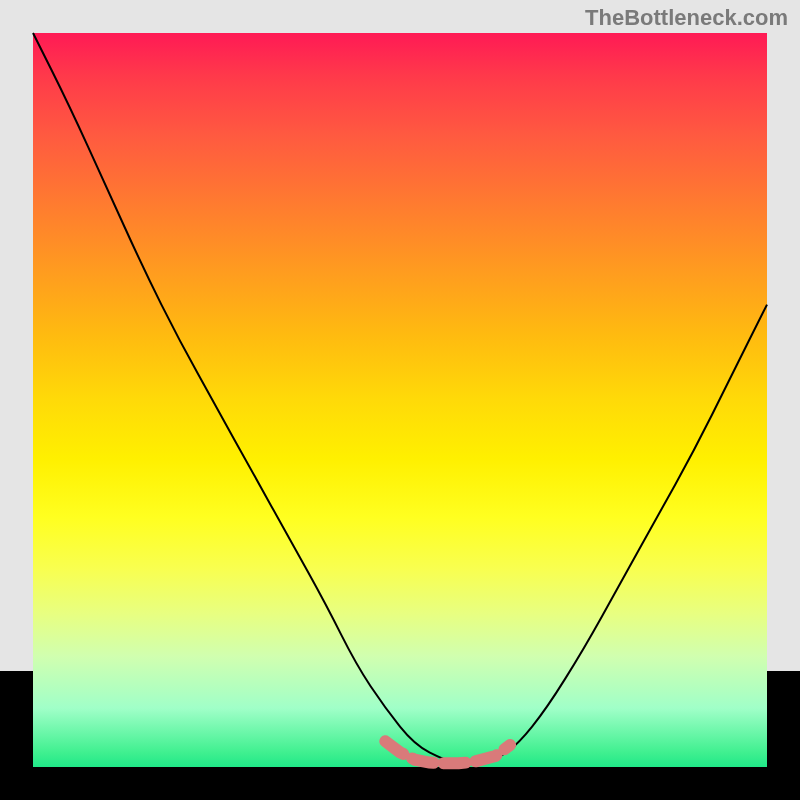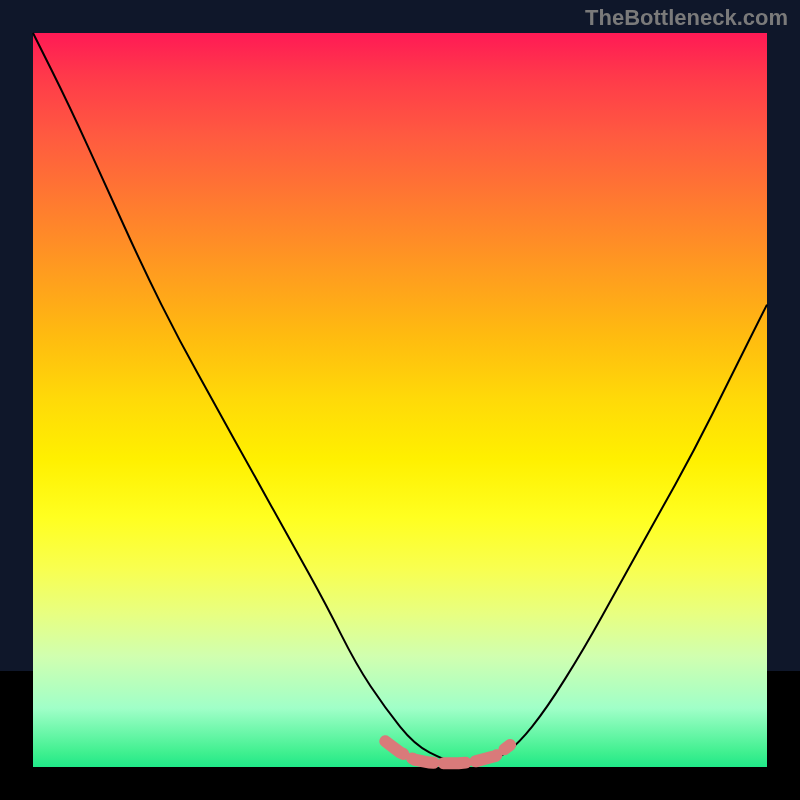--- a/index.html
+++ b/index.html
@@ -9,21 +9,21 @@
     height: 800px;
     background: #000;
     overflow: hidden;
   }
   .frame {
     position: absolute;
     top: 0;
     left: 0;
     width: 800px;
     height: 671px;
-    background: #0f172a;
+    background: #e5e5e5;
     text-align: center;
   }
   .plot-area {
     position: absolute;
     top: 33px;
     left: 33px;
     width: 734px;
     height: 734px;
     background: linear-gradient(
       to bottom,

